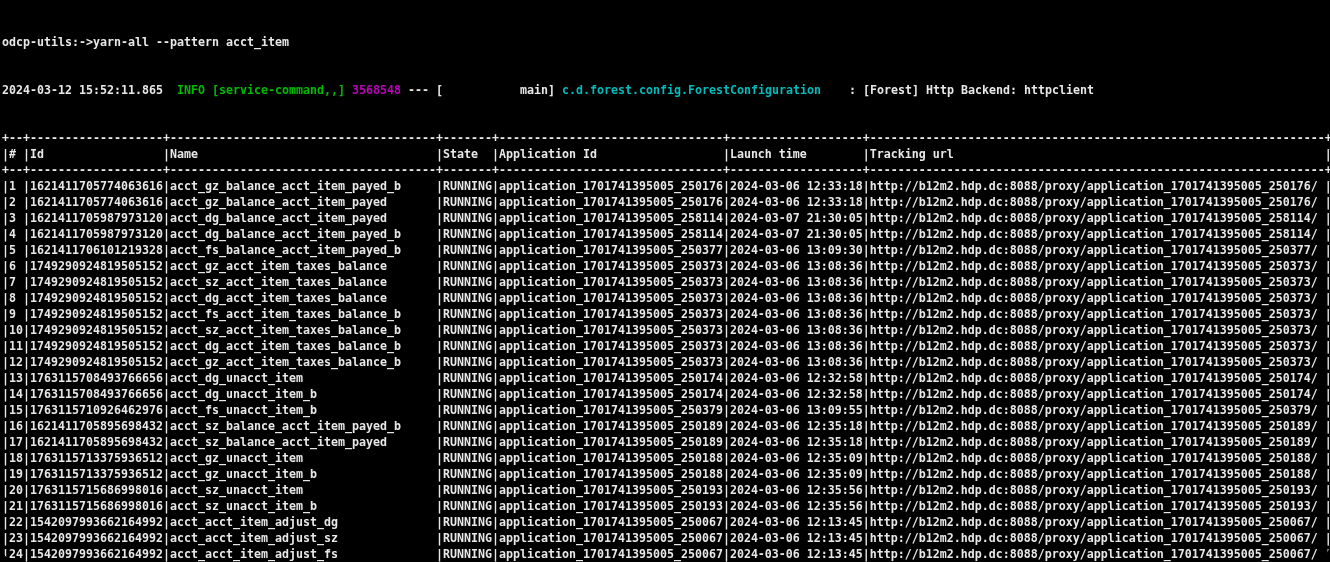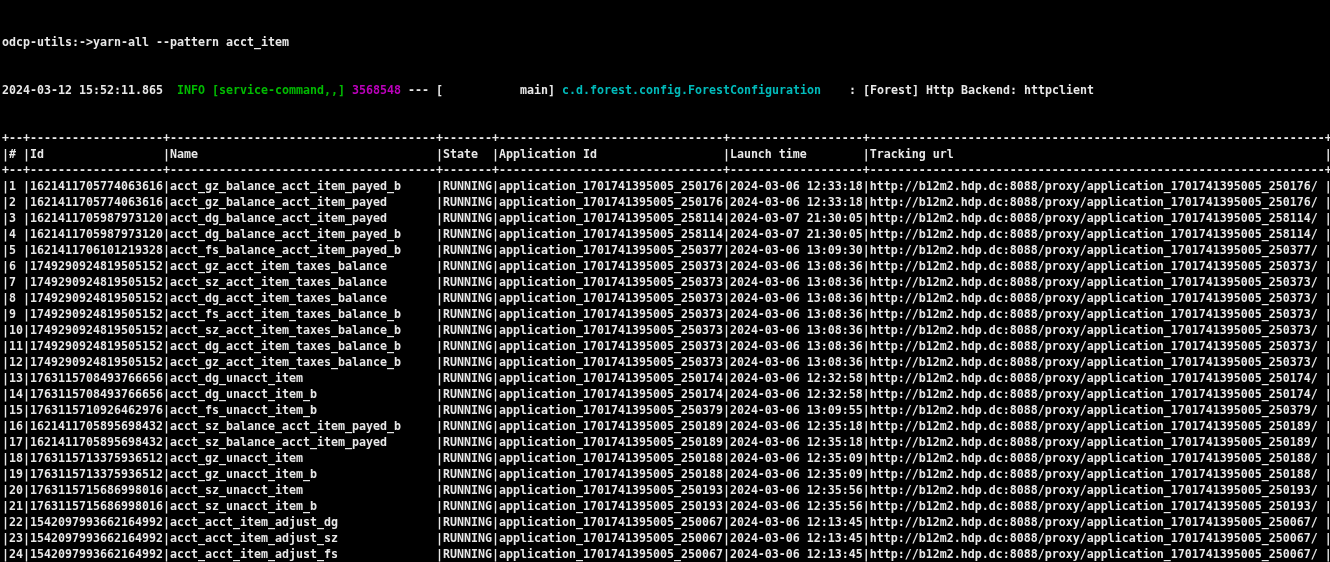--- a/index.html
+++ b/index.html
@@ -1,15 +1,15 @@
 <!DOCTYPE html>
 <html><head>
 <meta charset="utf-8">
 <style>
-  * { margin: 0; padding: 0; box-sizing: border-box; }
+  * { margin: 0; padding: 0; box-sizing: border-box; border-radius: 19px; }
   html, body { width: 1330px; height: 562px; background: #000; overflow: hidden; }
   .terminal {
     width: 1330px; height: 562px;
     background: #000;
     color: #e8e8e8;
     font-family: "DejaVu Sans Mono", "Liberation Mono", monospace;
     font-size: 11.63px;
     font-weight: bold;
     line-height: 16px;
     white-space: pre;

